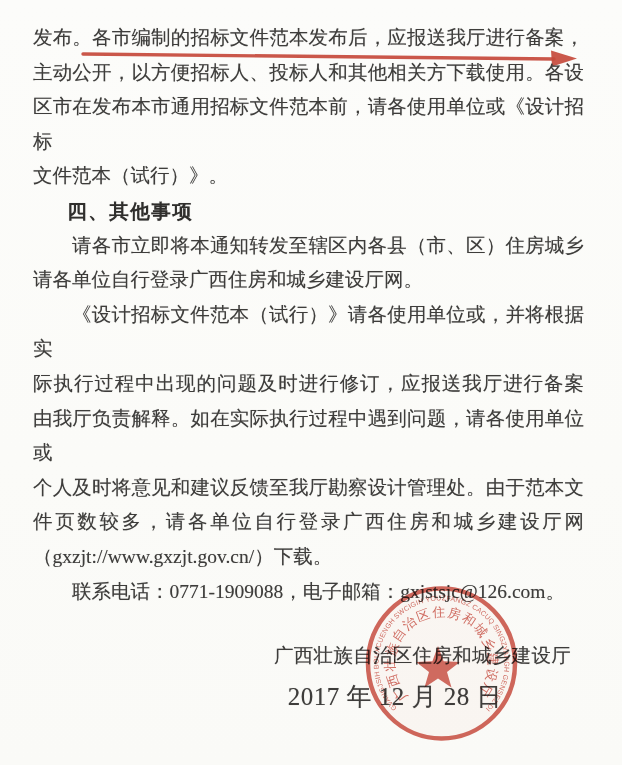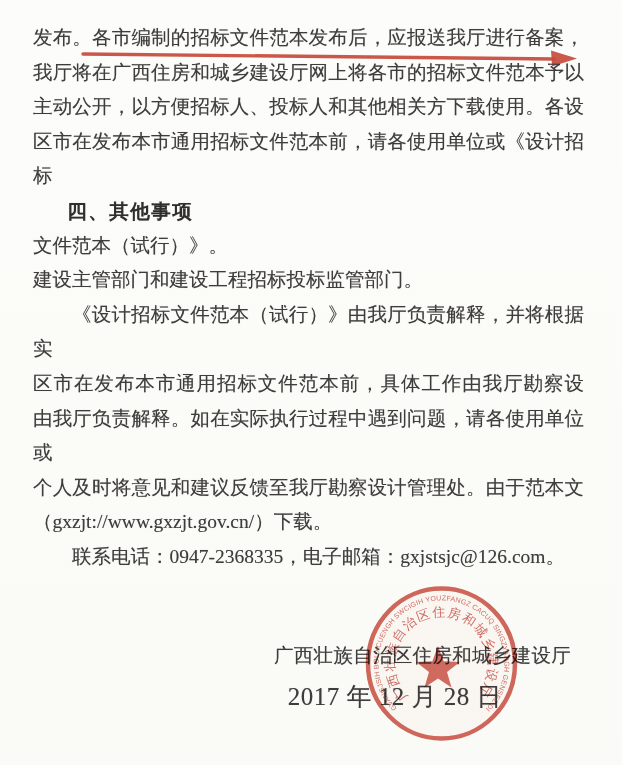--- a/index.html
+++ b/index.html
@@ -83,32 +83,33 @@
 
 <div class="page">
 
   <svg class="annotation-arrow" viewBox="0 0 500 20" xmlns="http://www.w3.org/2000/svg">
     <line x1="2" y1="6" x2="473" y2="11" stroke="#c64a3c" stroke-width="3.4" stroke-linecap="round" opacity="0.92"></line>
     <polygon points="470,2.5 496,10.5 471,18.5" fill="#c64a3c" opacity="0.92"></polygon>
   </svg>
 
   <div class="doc" id="doc-lines">
       <div class="line fill">发布。各市编制的招标文件范本发布后，应报送我厅进行备案，</div>
-      <div class="line fill">我厅将在广西住房和城乡建设厅网上将各市的招标文件范本予以</div>
       <div class="line fill">主动公开，以方便招标人、投标人和其他相关方下载使用。各设</div>
       <div class="line fill">区市在发布本市通用招标文件范本前，请各使用单位或《设计招标</div>
+      <div class="line">文件范本（试行）》。</div>
       <div class="line indent heading">四、其他事项</div>
-      <div class="line">文件范本（试行）》。</div>
-      <div class="line">建设主管部门和建设工程招标投标监管部门。</div>
-      <div class="line fill indent">《设计招标文件范本（试行）》由我厅负责解释，并将根据实</div>
-      <div class="line fill">区市在发布本市通用招标文件范本前，具体工作由我厅勘察设</div>
+      <div class="line fill indent">请各市立即将本通知转发至辖区内各县（市、区）住房城乡</div>
+      <div class="line">请各单位自行登录广西住房和城乡建设厅网。</div>
+      <div class="line fill indent">《设计招标文件范本（试行）》请各使用单位或，并将根据实</div>
+      <div class="line fill">际执行过程中出现的问题及时进行修订，应报送我厅进行备案</div>
       <div class="line fill">由我厅负责解释。如在实际执行过程中遇到问题，请各使用单位或</div>
       <div class="line fill">个人及时将意见和建议反馈至我厅勘察设计管理处。由于范本文</div>
+      <div class="line fill">件页数较多，请各单位自行登录广西住房和城乡建设厅网</div>
       <div class="line">（gxzjt://www.gxzjt.gov.cn/）下载。</div>
-      <div class="line indent">联系电话：0947-2368335，电子邮箱：gxjstsjc@126.com。</div>
+      <div class="line indent">联系电话：0771-1909088，电子邮箱：gxjstsjc@126.com。</div>
     </div>
 
   <div class="signature">广西壮族自治区住房和城乡建设厅</div>
   <div class="sign-date">2017 年 12 月 28 日</div>
 
   <svg class="seal" viewBox="0 0 160 162" xmlns="http://www.w3.org/2000/svg">
     <defs>
       <path id="arc-outer" d="M 35 125 A 63 63 0 1 1 124 125" fill="none"></path>
       <path id="arc-inner" d="M 46.3 113.7 A 47 47 0 1 1 112.7 113.7" fill="none"></path>
     </defs>

